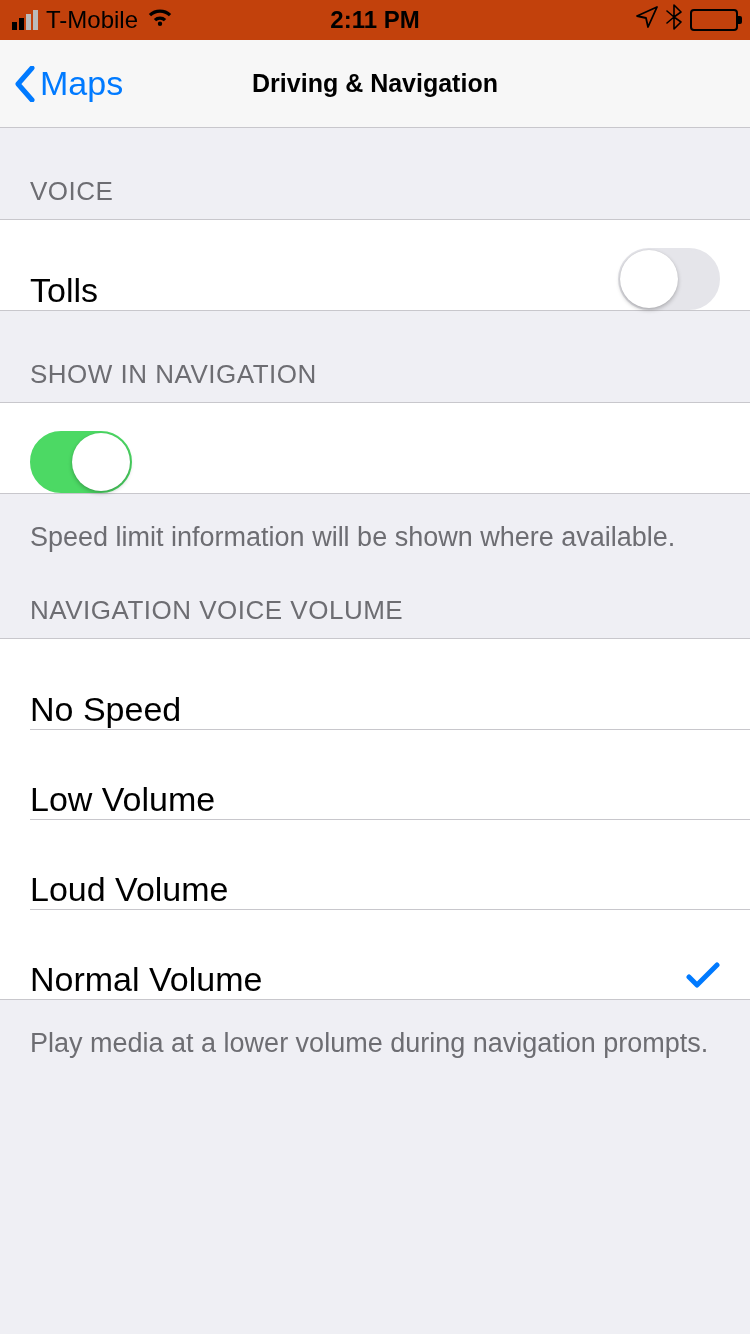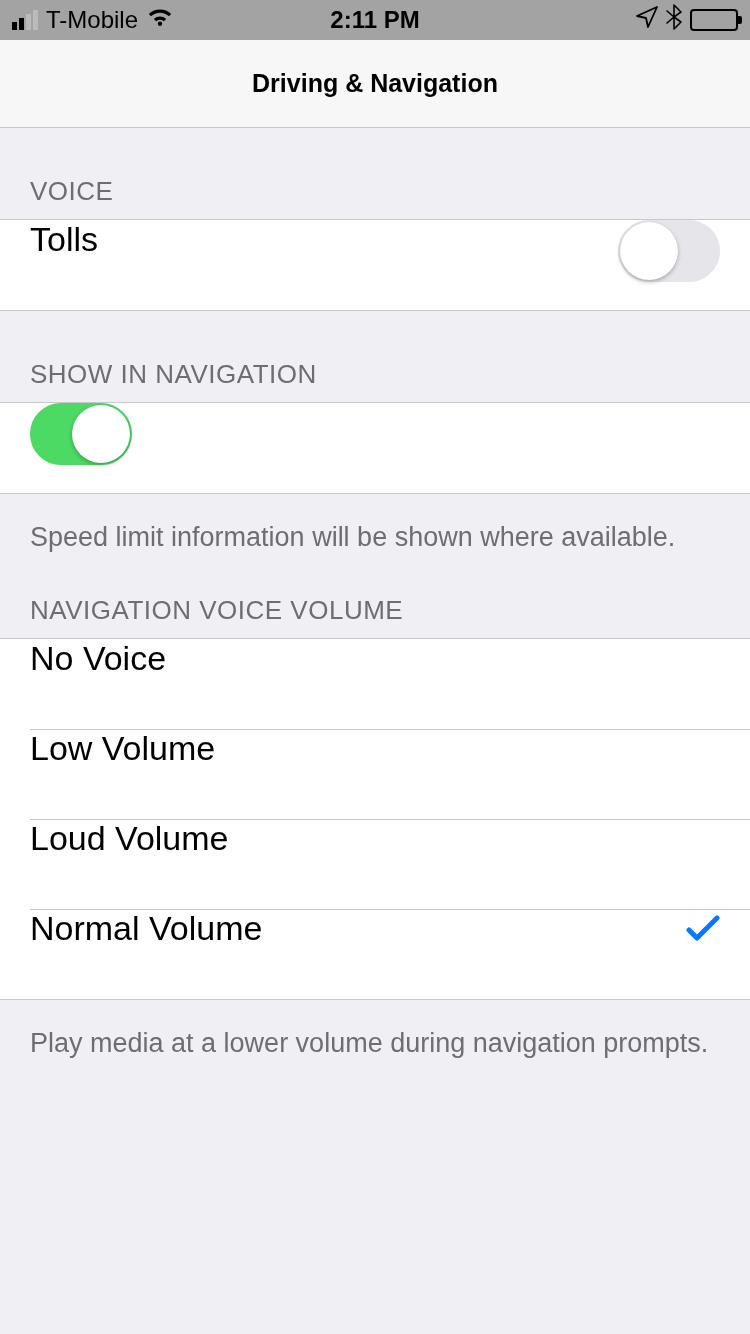--- a/index.html
+++ b/index.html
@@ -5,21 +5,21 @@
   * { box-sizing: border-box; margin: 0; padding: 0; }
   html, body {
     width: 750px;
     height: 1334px;
     font-family: -apple-system, "Helvetica Neue", Helvetica, Arial, sans-serif;
     background: #efeff4;
     overflow: hidden;
   }
   .statusbar {
     height: 40px;
-    background: #a3a3a3;
+    background: #c2410c;
     display: flex;
     align-items: center;
     justify-content: space-between;
     padding: 0 12px;
     font-size: 24px;
     font-weight: 600;
     color: #000;
   }
   .sb-left, .sb-right { display: flex; align-items: center; gap: 8px; }
   .sb-center { position: absolute; left: 0; right: 0; text-align: center; pointer-events: none; font-weight: 600;}
@@ -74,21 +74,21 @@
     color: #6d6d72;
     line-height: 1.3;
   }
   .list {
     background: #fff;
     border-top: 1px solid #c8c7cc;
     border-bottom: 1px solid #c8c7cc;
   }
   .row {
     display: flex;
-    align-items: flex-start;
+    align-items: flex-end;
     justify-content: space-between;
     padding: 0 30px;
     height: 90px;
     position: relative;
   }
   .row + .row::before {
     content: "";
     position: absolute;
     left: 30px; right: 0; top: 0;
     height: 1px;
@@ -151,20 +151,26 @@
     <span class="bt-icon">
       <svg width="16" height="26" viewBox="0 0 16 26">
           <path d="M8 1v24l7-7-7-5 7-5-7-7zM1 7l7 6M1 19l7-6" fill="none" stroke="#000" stroke-width="1.6" stroke-linejoin="round" stroke-linecap="round"></path>
         </svg>
     </span>
     <span class="battery"><span class="fill"></span></span>
   </div>
 </div>
 
 <div class="navbar">
+  <div class="back-btn">
+    <svg class="chevron-left" viewBox="0 0 24 36">
+        <path d="M20 2L6 18l14 16" fill="none" stroke="#007aff" stroke-width="5" stroke-linecap="round" stroke-linejoin="round"></path>
+      </svg>
+    <span>Maps</span>
+  </div>
   <div class="nav-title">Driving &amp; Navigation</div>
 </div>
 
 <div class="section-header">VOICE</div>
 <div class="list">
   <div class="row">
     <div class="row-label">Tolls</div>
     <div class="toggle">
         <div class="knob"></div>
       </div>
@@ -177,21 +183,21 @@
     <div class="toggle on">
         <div class="knob"></div>
       </div>
   </div>
 </div>
 <div class="section-footer">Speed limit information will be shown where available.</div>
 
 <div class="section-header" style="padding-top:30px;">NAVIGATION VOICE VOLUME</div>
 <div class="list">
   <div class="row">
-    <div class="row-label">No Voice</div>
+    <div class="row-label">No Speed</div>
   </div>
   <div class="row">
     <div class="row-label">Low Volume</div>
   </div>
   <div class="row">
     <div class="row-label">Loud Volume</div>
   </div>
   <div class="row">
     <div class="row-label">Normal Volume</div>
     <span class="checkmark">

